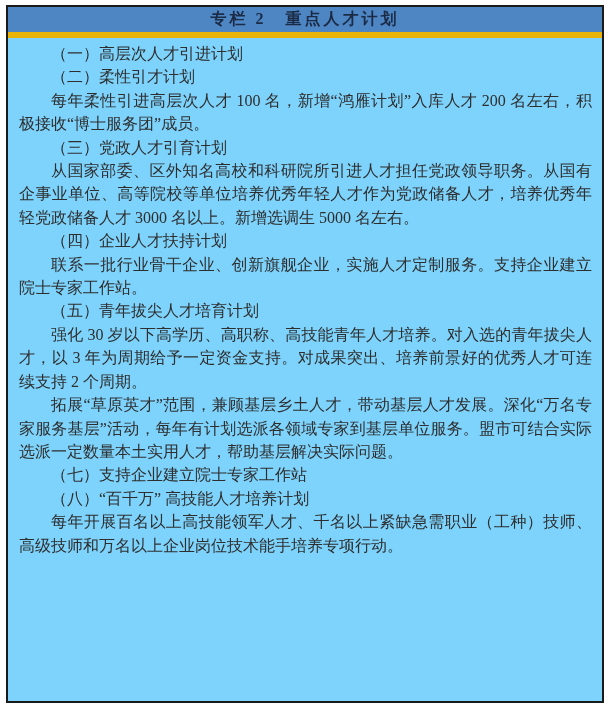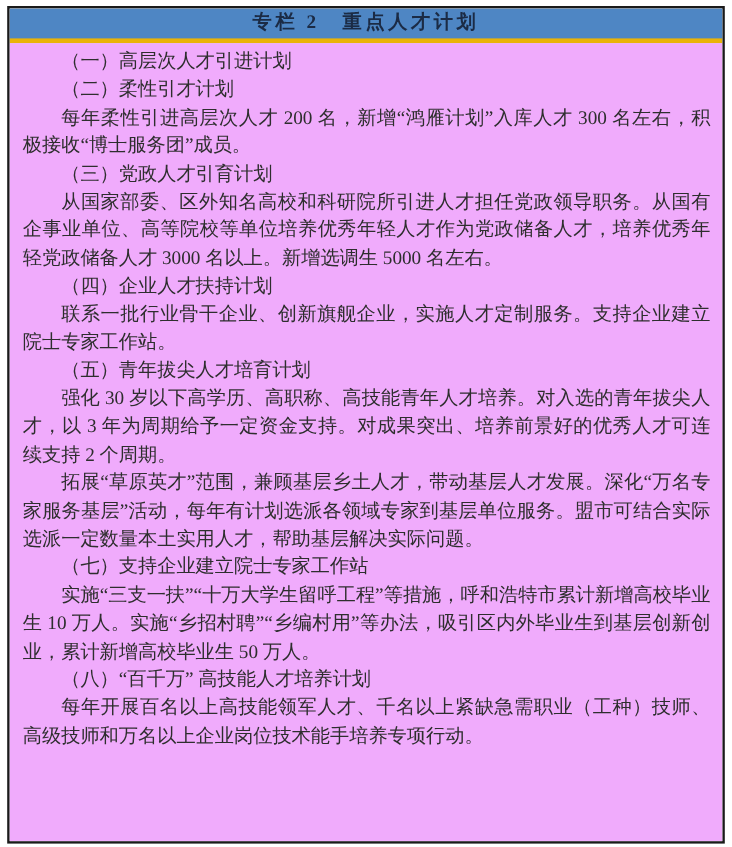--- a/index.html
+++ b/index.html
@@ -21,32 +21,32 @@
     height: 100%;
     border: 2px solid #1a1a1a;
     display: flex;
     flex-direction: column;
     overflow: hidden;
   }
   .panel-header {
     box-sizing: border-box;
     background: #4E86C4;
     color: #1b2b45;
-    border-bottom: 4px solid #eab308;
+    border-bottom: 6px solid #eab308;
     text-align: center;
     font-weight: bold;
     font-size: 16px;
     letter-spacing: 3px;
     line-height: 20px;
     padding: 2px 0 3px 0;
     flex: 0 0 auto;
   }
   .panel-body {
     box-sizing: border-box;
-    background: #f0abfc;
+    background: #7dd3fc;
     color: #2e2e2e;
     flex: 1 1 auto;
     padding: 4px 10px 6px 11px;
     font-size: 16px;
     line-height: 23.4px;
     overflow: hidden;
   }
   .sec-heading {
     margin: 0;
     font-size: 16px;
@@ -67,21 +67,21 @@
   <div class="panel">
     <div class="panel-header">专栏 2　重点人才计划</div>
     <div class="panel-body">
 
       <section>
         <h3 class="sec-heading">（一）高层次人才引进计划</h3>
       </section>
 
       <section>
         <h3 class="sec-heading">（二）柔性引才计划</h3>
-        <p class="sec-body">每年柔性引进高层次人才 200 名，新增“鸿雁计划”入库人才 300 名左右，积极接收“博士服务团”成员。</p>
+        <p class="sec-body">每年柔性引进高层次人才 100 名，新增“鸿雁计划”入库人才 200 名左右，积极接收“博士服务团”成员。</p>
       </section>
 
       <section>
         <h3 class="sec-heading">（三）党政人才引育计划</h3>
         <p class="sec-body">从国家部委、区外知名高校和科研院所引进人才担任党政领导职务。从国有企事业单位、高等院校等单位培养优秀年轻人才作为党政储备人才，培养优秀年轻党政储备人才 3000 名以上。新增选调生 5000 名左右。</p>
       </section>
 
       <section>
         <h3 class="sec-heading">（四）企业人才扶持计划</h3>
         <p class="sec-body">联系一批行业骨干企业、创新旗舰企业，实施人才定制服务。支持企业建立院士专家工作站。</p>
@@ -91,21 +91,20 @@
         <h3 class="sec-heading">（五）青年拔尖人才培育计划</h3>
         <p class="sec-body">强化 30 岁以下高学历、高职称、高技能青年人才培养。对入选的青年拔尖人才，以 3 年为周期给予一定资金支持。对成果突出、培养前景好的优秀人才可连续支持 2 个周期。</p>
       </section>
 
       <section>
         <p class="sec-body">拓展“草原英才”范围，兼顾基层乡土人才，带动基层人才发展。深化“万名专家服务基层”活动，每年有计划选派各领域专家到基层单位服务。盟市可结合实际选派一定数量本土实用人才，帮助基层解决实际问题。</p>
       </section>
 
       <section>
         <h3 class="sec-heading">（七）支持企业建立院士专家工作站</h3>
-        <p class="sec-body">实施“三支一扶”“十万大学生留呼工程”等措施，呼和浩特市累计新增高校毕业生 10 万人。实施“乡招村聘”“乡编村用”等办法，吸引区内外毕业生到基层创新创业，累计新增高校毕业生 50 万人。</p>
       </section>
 
       <section>
         <h3 class="sec-heading">（八）“百千万” 高技能人才培养计划</h3>
         <p class="sec-body">每年开展百名以上高技能领军人才、千名以上紧缺急需职业（工种）技师、高级技师和万名以上企业岗位技术能手培养专项行动。</p>
       </section>
 
     </div>
   </div>
 </div>

